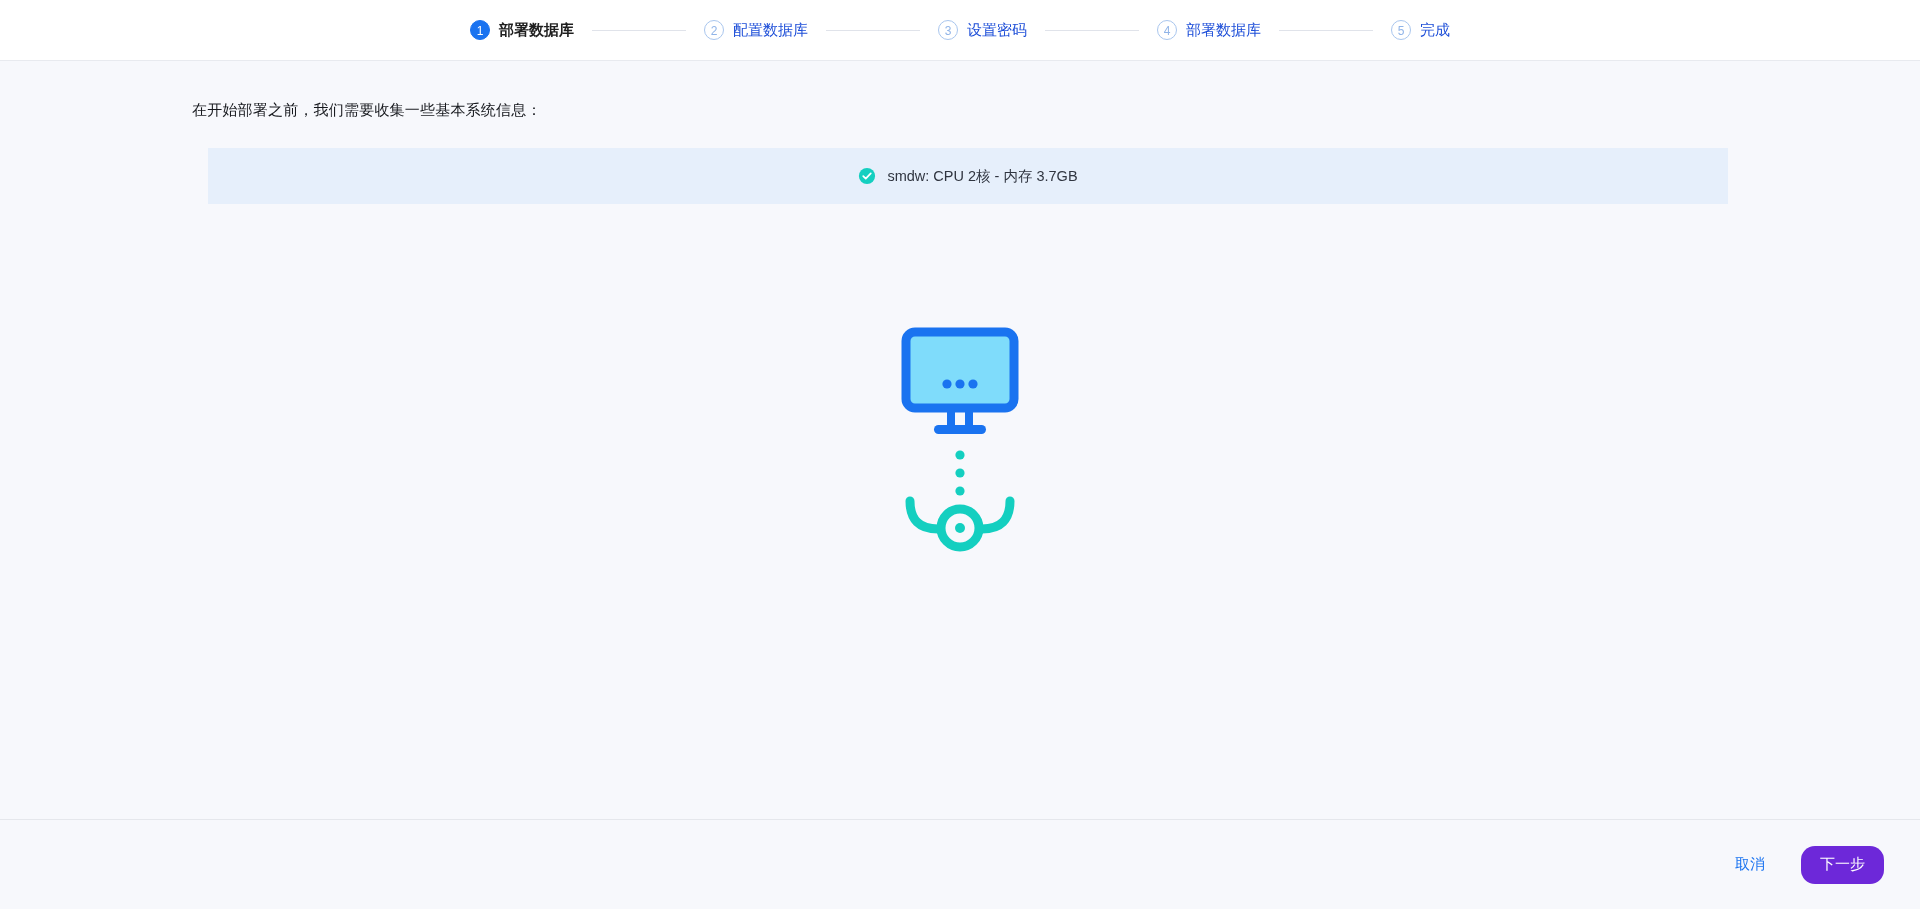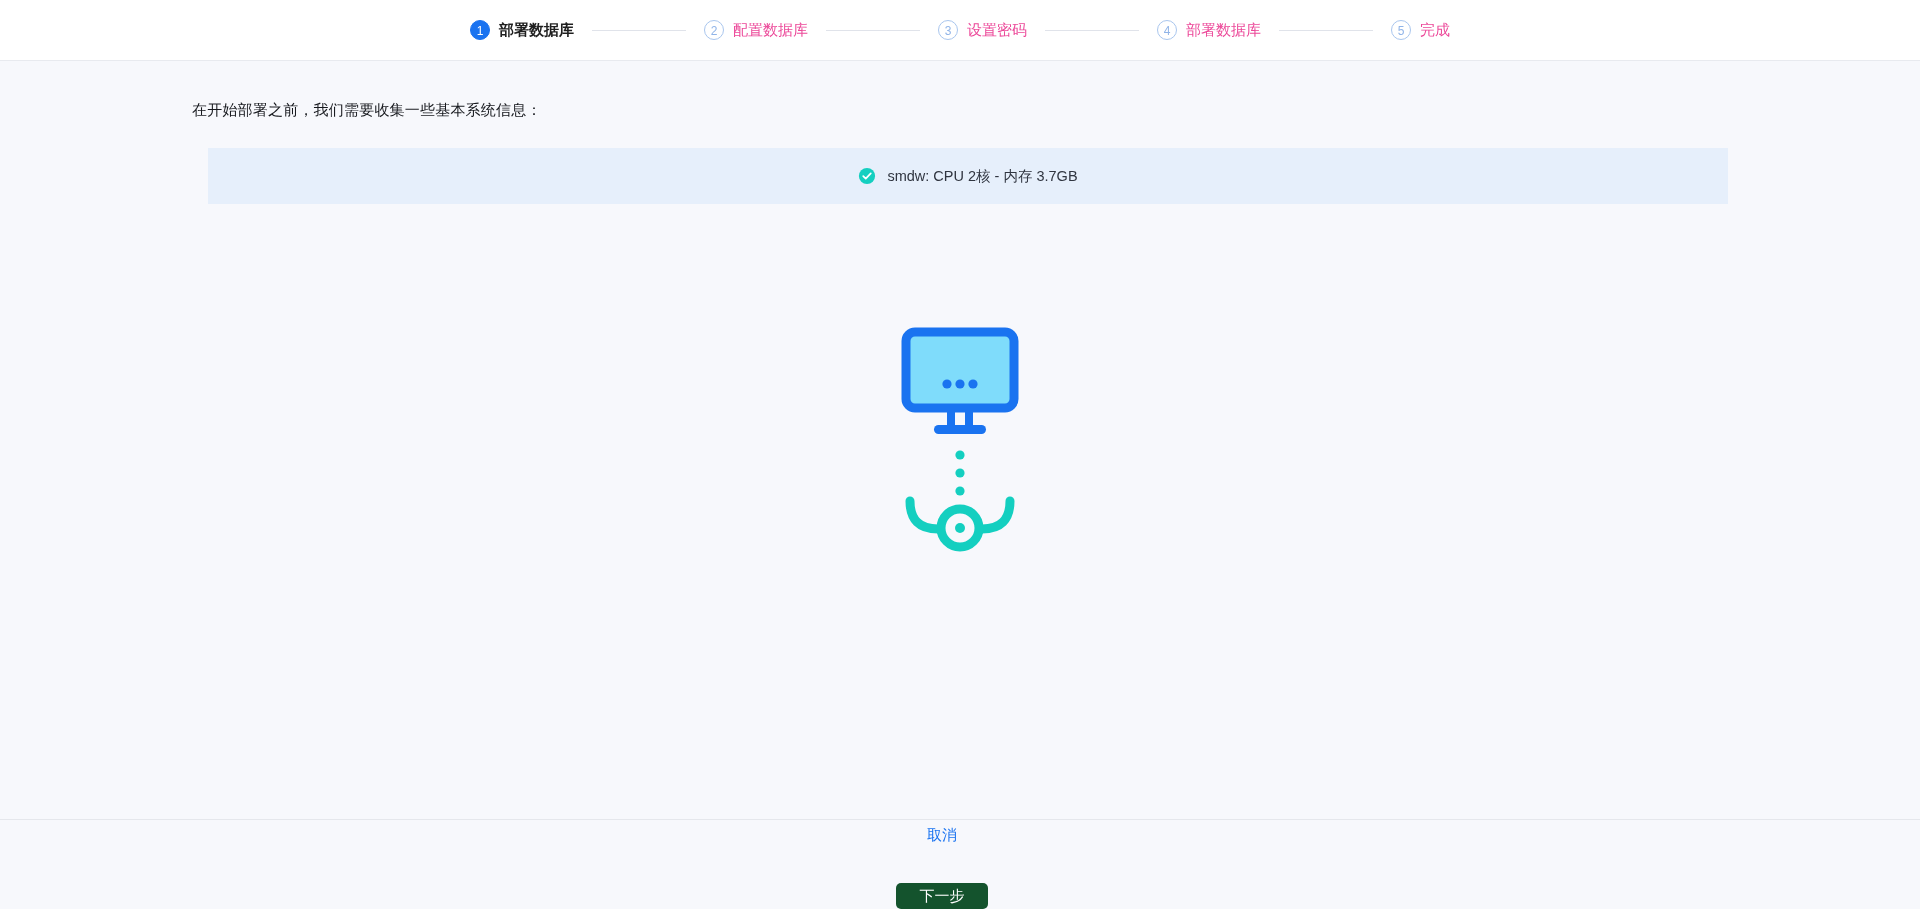--- a/index.html
+++ b/index.html
@@ -56,21 +56,21 @@
     border: 1px solid #a9c6ee;
   }
   .step-label {
     font-size: 15px;
   }
   .step.active .step-label {
     color: #1f1f1f;
     font-weight: bold;
   }
   .step.idle .step-label {
-    color: #ec4899;
+    color: #1d4ed8;
   }
   .step-line {
     width: 94px;
     height: 1px;
     background: #e0e3ea;
     margin: 0 18px;
     flex: 0 0 94px;
   }
 
   
@@ -123,39 +123,38 @@
   .footer {
     height: 90px;
     min-height: 90px;
     border-top: 1px solid #e5e7ec;
     background: #f7f8fc;
     display: flex;
     align-items: center;
     justify-content: flex-end;
     padding-right: 36px;
     gap: 32px;
-    flex-direction: column;
   }
   .cancel-link {
     font-size: 15px;
     color: #1a73f0;
     background: none;
     border: none;
     cursor: pointer;
     font-family: inherit;
     padding: 6px 4px;
   }
   .next-button {
-    background: #14532d;
+    background: #6d28d9;
     color: #ffffff;
     border: none;
-    border-radius: 5px;
+    border-radius: 14px;
     font-size: 15px;
     font-family: inherit;
-    width: 92px;
+    width: 83px;
     height: 38px;
     cursor: pointer;
   }
 </style>
 </head>
 <body>
 
 <div class="stepper-bar">
   <div class="stepper">
 

